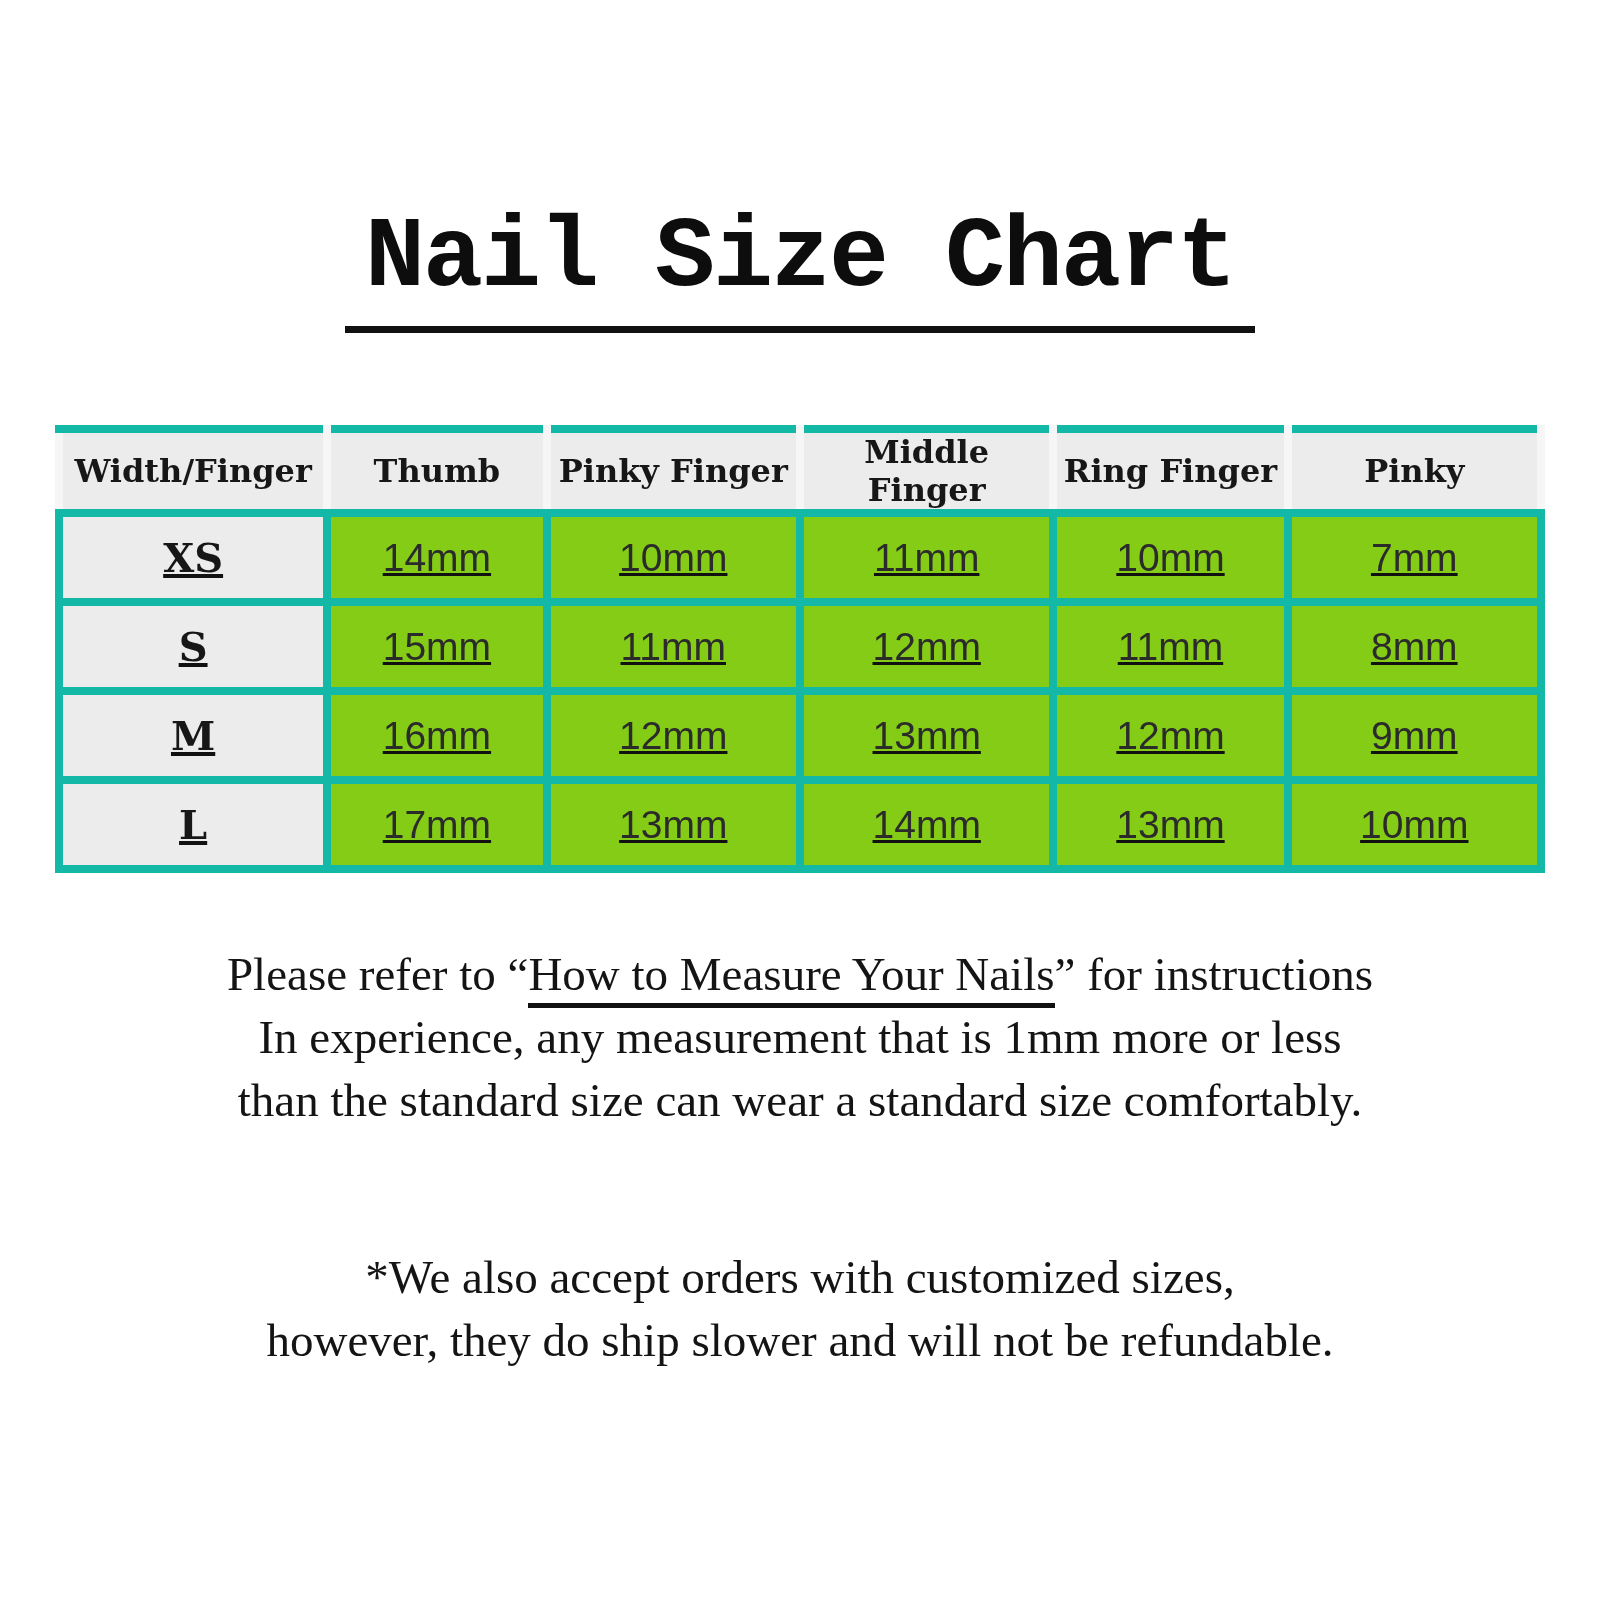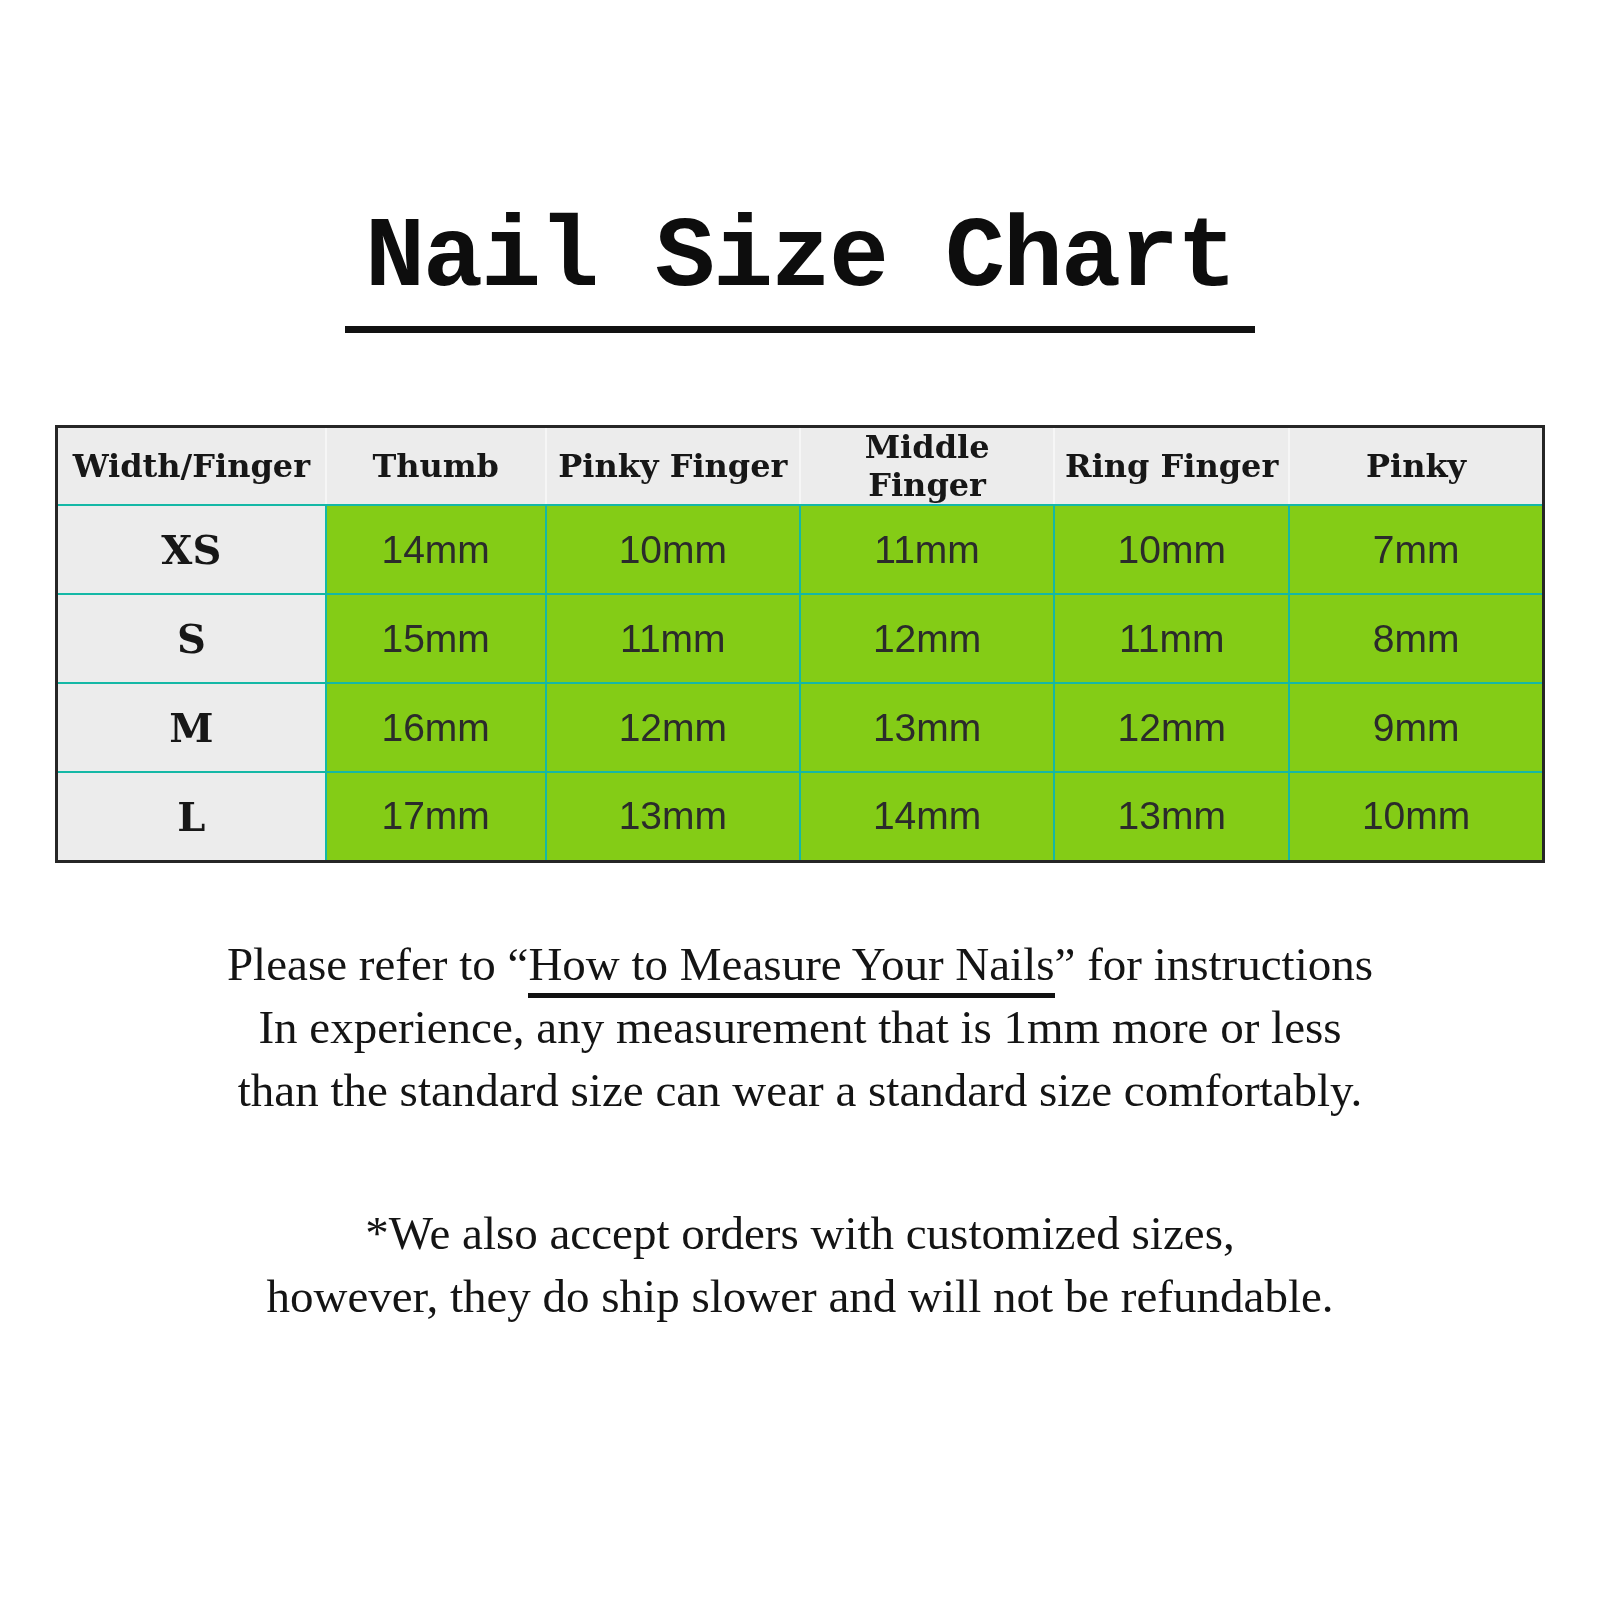--- a/index.html
+++ b/index.html
@@ -33,36 +33,36 @@
 
   
   table.size-table {
     border-collapse: collapse;
     table-layout: fixed;
     width: 1490px;
     margin: 92px auto 0 auto;
     border: 3px solid #262626;
   }
   .size-table th, .size-table td {
-    border: 2px solid #14b8a6;
+    border: 8px solid #14b8a6;
     text-align: center;
     vertical-align: middle;
     padding: 0;
   }
   .size-table thead th {
     height: 72px;
     background: #ececec;
     font-family: "DejaVu Serif", serif;
     font-weight: bold;
     font-size: 32px;
     color: #171717;
     border-left-color: #f6f6f6;
     border-right-color: #f6f6f6;
   }
-  .size-table tbody tr { height: 89px; }
+  .size-table tbody tr { height: 89px; text-decoration: underline; }
   .size-table td.row-label {
     background: #ececec;
     font-family: "DejaVu Serif", serif;
     font-weight: bold;
     font-size: 40px;
     color: #171717;
   }
   .size-table td.val {
     background: #84cc16;
     font-family: "Liberation Sans", sans-serif;
@@ -79,21 +79,21 @@
   
   .para {
     margin: 0;
     text-align: center;
     font-family: Liberation Serif, serif;
     font-size: 47px;
     line-height: 63px;
     color: #141414;
   }
   .para.instructions { margin-top: 70px; }
-  .para.note { margin-top: 80px; }
+  .para.note { margin-top: 114px; }
   .pline { display: block; white-space: nowrap; }
   .ref {
     border-bottom: 5px solid #111111;
     padding-bottom: 3px;
   }
 </style>
 </head>
 <body>
 
 <div class="page">

